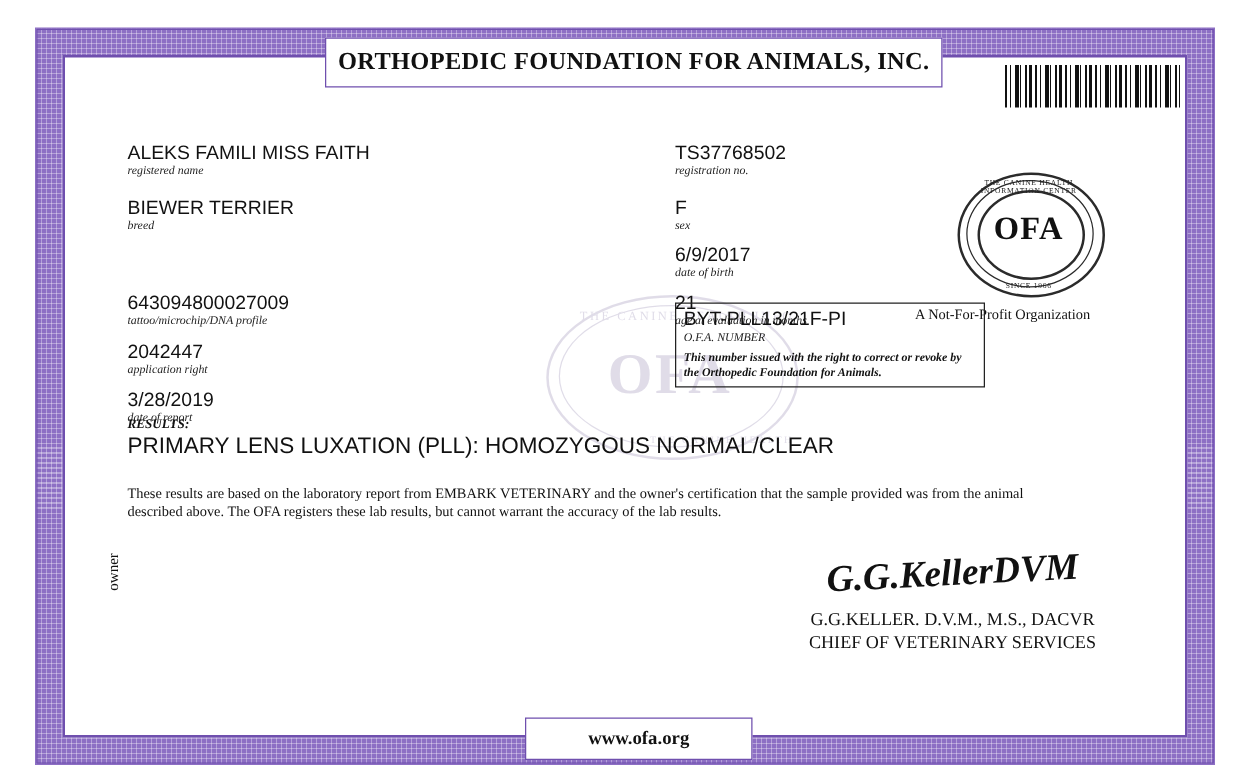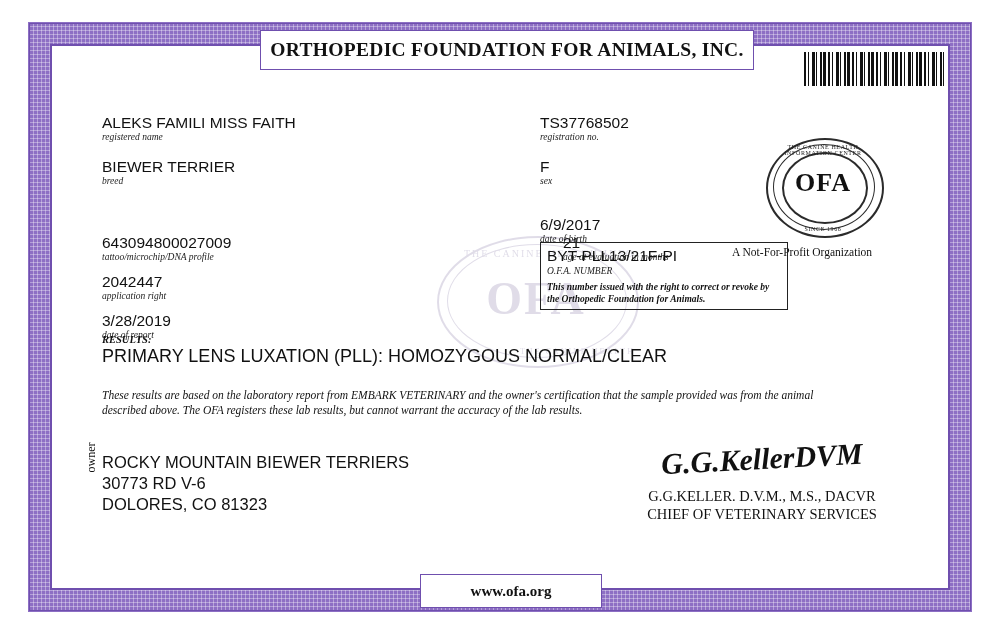--- a/index.html
+++ b/index.html
@@ -343,21 +343,20 @@
     color: #111;
   }
 
   
   .disclaimer {
     position: absolute;
     left: 50px;
     top: 342px;
     width: 740px;
     font-family: "Liberation Serif", serif;
-    font-style: italic;
     font-size: 11.5px;
     line-height: 15px;
     color: #111;
   }
 
   
   .owner-rotated {
     position: absolute;
     left: -6px;
     top: 404px;
@@ -483,46 +482,41 @@
     <div class="field" style="left:488px; top:68px;">
       <div class="value">TS37768502</div>
       <div class="label">registration no.</div>
     </div>
 
     <div class="field" style="left:488px; top:112px;">
       <div class="value">F</div>
       <div class="label">sex</div>
     </div>
 
-    <div class="field" style="left:488px; top:150px;margin-top:20px;">
+    <div class="field" style="left:488px; top:150px;">
       <div class="value">6/9/2017</div>
       <div class="label">date of birth</div>
     </div>
 
-    <div class="field" style="left:488px; top:188px;padding-left:23px;">
+    <div class="field" style="left:488px; top:188px;">
       <div class="value">21</div>
       <div class="label">age at evaluation in months</div>
     </div>
 
     <div class="ofa-number-box">
       <div class="ofa-number-value">BYT-PLL13/21F-PI</div>
       <div class="ofa-number-label">O.F.A. NUMBER</div>
       <div class="ofa-number-note">This number issued with the right to correct or revoke by the Orthopedic Foundation for Animals.</div>
     </div>
 
     <div class="results-label">RESULTS:</div>
     <div class="results-value">PRIMARY LENS LUXATION (PLL): HOMOZYGOUS NORMAL/CLEAR</div>
 
     <div class="disclaimer">These results are based on the laboratory report from EMBARK VETERINARY and the owner's certification that the sample provided was from the animal described above.  The OFA registers these lab results, but cannot warrant the accuracy of the lab results.</div>
 
     <div class="owner-rotated">owner</div>
-    <div class="owner-block">
-      <div>ROCKY MOUNTAIN BIEWER TERRIERS</div>
-      <div>30773 RD V-6</div>
-      <div>DOLORES, CO  81323</div>
-    </div>
 
     <div class="signature">G.G.KellerDVM</div>
     <div class="sig-name">G.G.KELLER. D.V.M., M.S., DACVR</div>
     <div class="sig-title">CHIEF OF VETERINARY SERVICES</div>
 
   </div>
 </div>
 
 </body></html>

